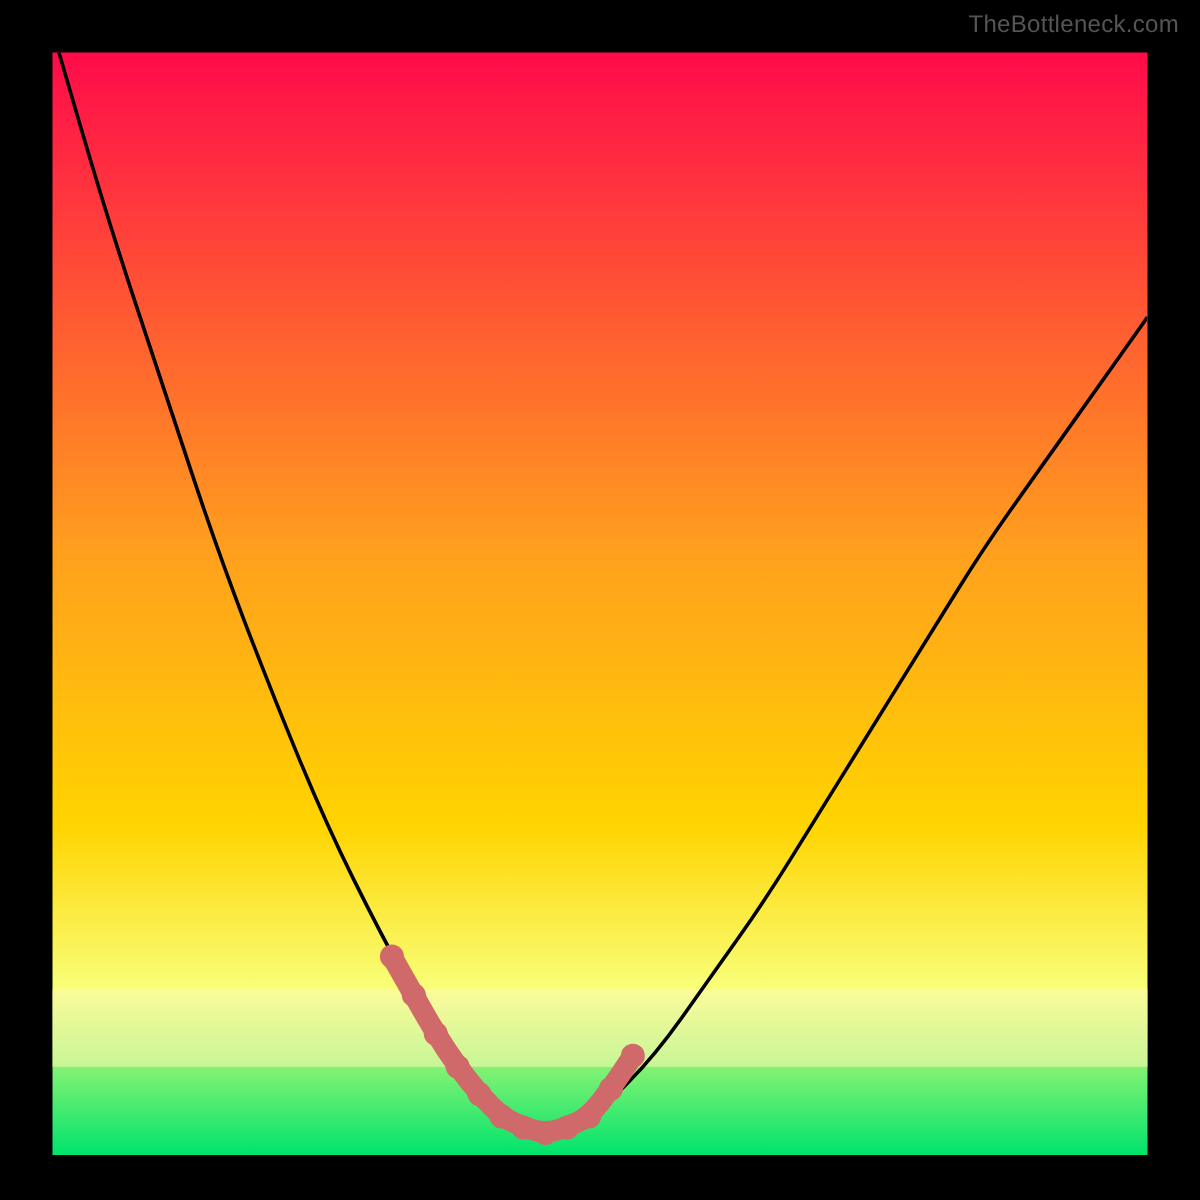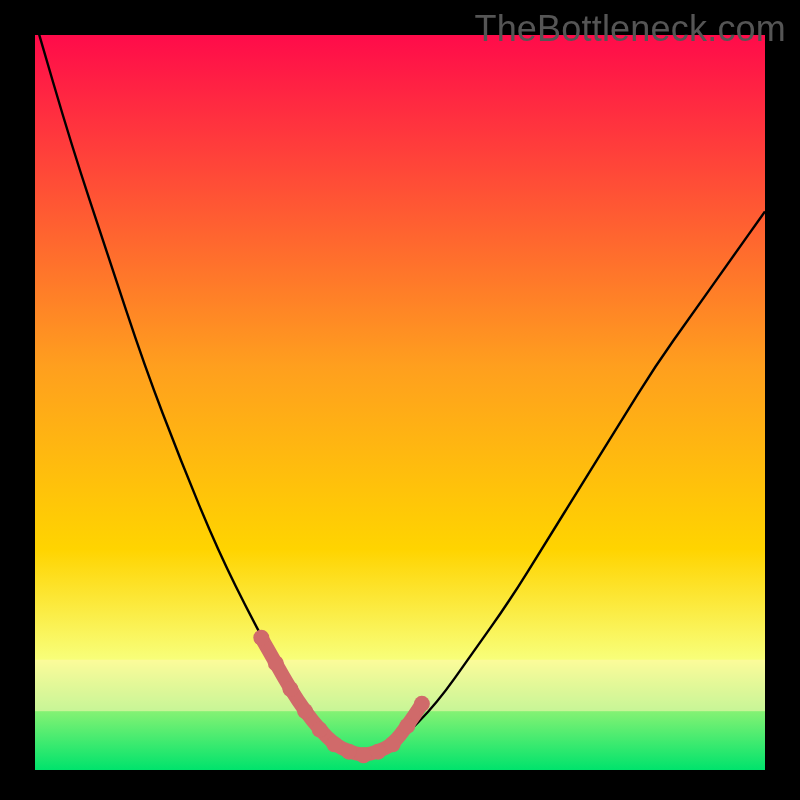--- a/index.html
+++ b/index.html
@@ -15,21 +15,21 @@
     position: relative;
     width: 800px;
     height: 800px;
     background: #000;
   }
   .watermark {
     position: absolute;
     top: 8px;
     right: 14px;
     color: #555;
-    font-size: 36px;
+    font-size: 16px;
     font-weight: 500;
     letter-spacing: 0.2px;
     z-index: 10;
   }
   svg.plot {
     position: absolute;
     left: 0;
     top: 0;
   }
 </style>

